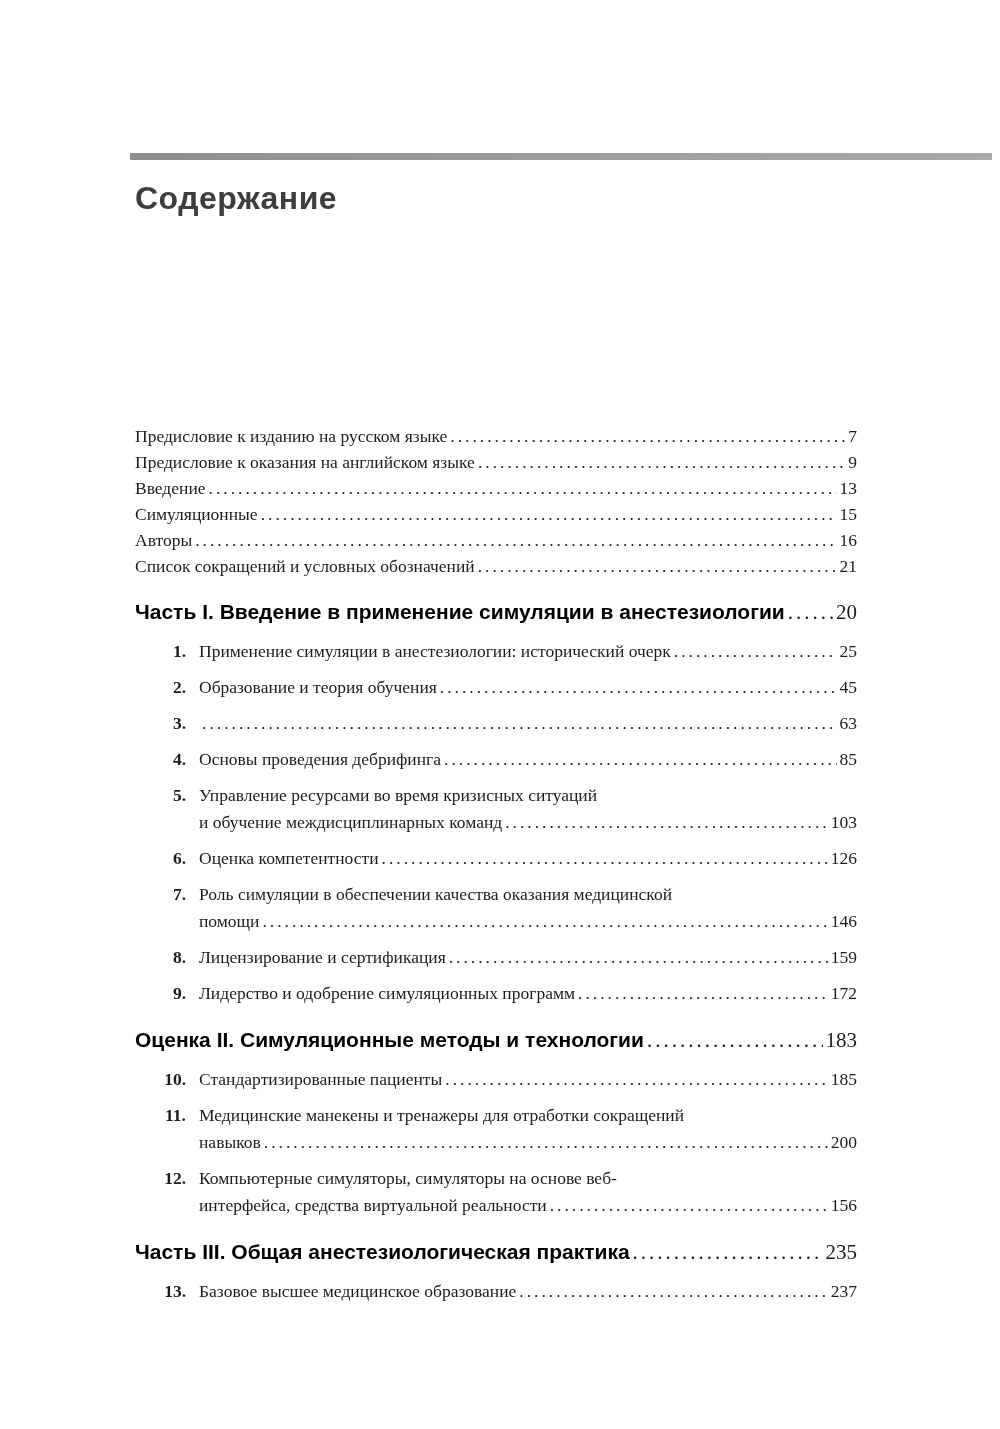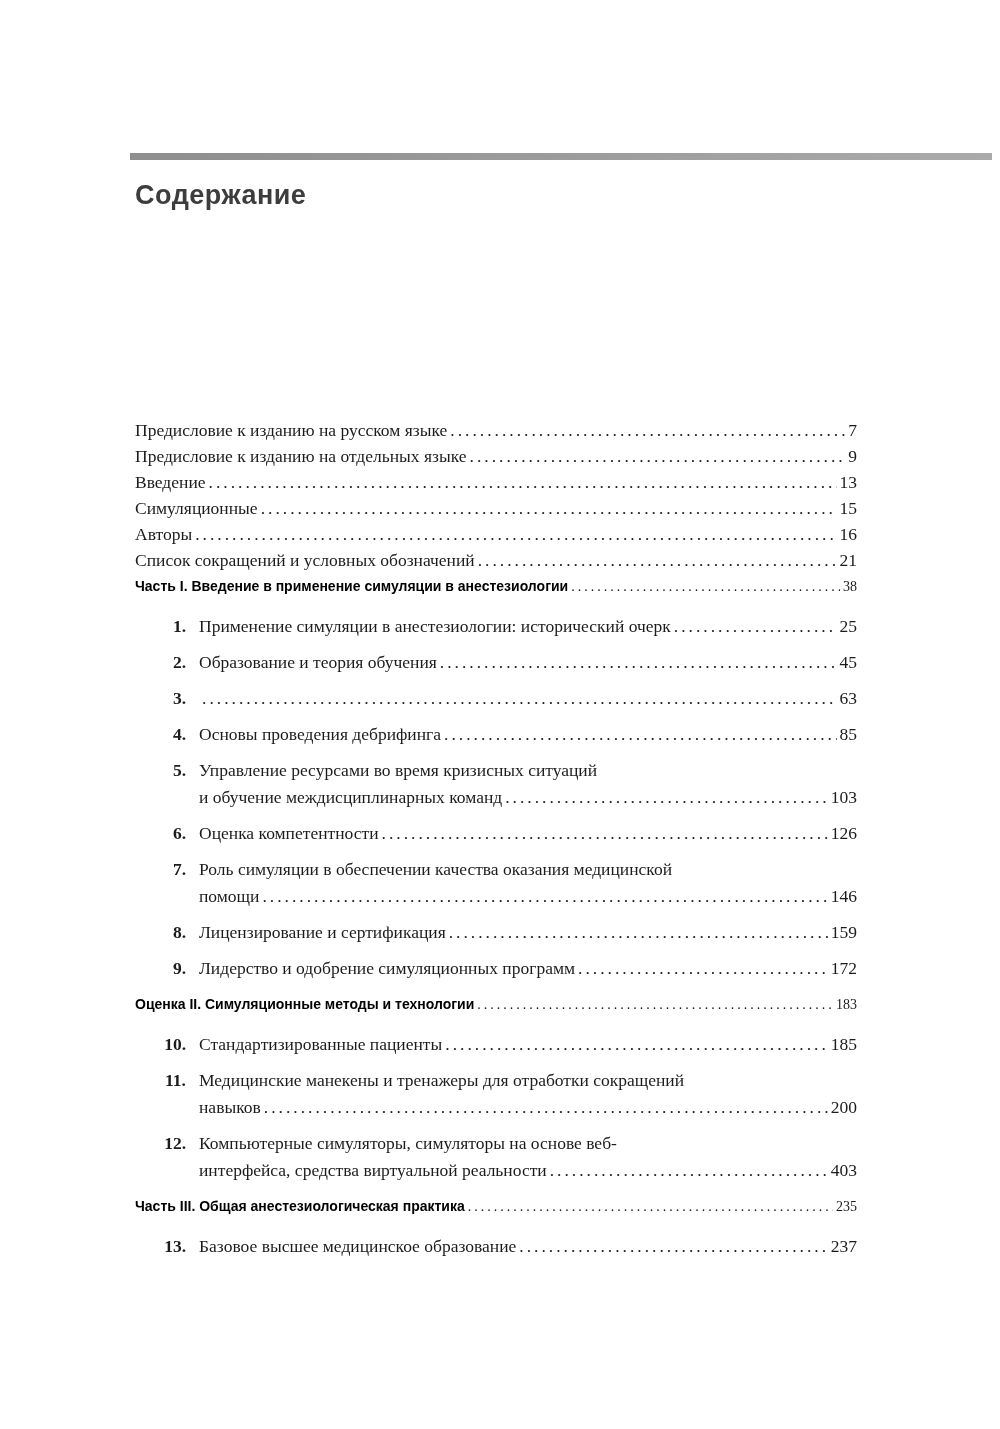--- a/index.html
+++ b/index.html
@@ -23,37 +23,37 @@
     background:linear-gradient(to right,#8e8e8e,#aaaaaa);
   }
   .content{
     position:absolute;
     left:135px;top:180px;
     width:722px;
   }
   .doc-title{
     font-family:"Liberation Sans", sans-serif;
     font-weight:bold;
-    font-size:27px;
+    font-size:32px;
     line-height:1.15;
     color:var(--title-color);
     letter-spacing:0.5px;
     margin:0 0 206px 0;
   }
   .fm-row{
     display:flex;align-items:flex-start;
     font-size:17.5px;line-height:26px;
   }
   .part-row{
     display:flex;align-items:baseline;
     font-family:"Liberation Sans", sans-serif;
     font-weight:bold;
-    font-size:14px;line-height:26px;
+    font-size:21px;line-height:26px;
     color:#000000;
-    margin-bottom:13px;
+    margin-top:20px;margin-bottom:13px;
   }
   .part-row .leader::after,
   .part-row .pg{
     font-family:"Liberation Serif", serif;
     font-weight:normal;
     color:var(--text-color);
   }
   .ch{
     font-size:17.5px;
     margin-bottom:9px;
@@ -100,21 +100,21 @@
   <div class="rule"></div>
   <div class="content">
     <h1 class="doc-title">Содержание</h1>
     <div>
         <div class="fm-row">
           <span class="tt">Предисловие к изданию на русском языке</span>
           <span class="leader"></span>
           <span class="pg">7</span>
         </div>
         <div class="fm-row">
-          <span class="tt">Предисловие к изданию на отдельных языке</span>
+          <span class="tt">Предисловие к оказания на английском языке</span>
           <span class="leader"></span>
           <span class="pg">9</span>
         </div>
         <div class="fm-row">
           <span class="tt">Введение</span>
           <span class="leader"></span>
           <span class="pg">13</span>
         </div>
         <div class="fm-row">
           <span class="tt">Симуляционные</span>
@@ -127,21 +127,21 @@
           <span class="pg">16</span>
         </div>
         <div class="fm-row">
           <span class="tt">Список сокращений и условных обозначений</span>
           <span class="leader"></span>
           <span class="pg">21</span>
         </div>
         <div class="part-row">
           <span class="tt">Часть I. Введение в применение симуляции в анестезиологии</span>
           <span class="leader"></span>
-          <span class="pg">38</span>
+          <span class="pg">20</span>
         </div>
         <div class="ch">
           <div class="ch-row">
             <span class="ch-num">1.</span>
             <span class="tt">Применение симуляции в анестезиологии: исторический очерк</span>
             <span class="leader"></span>
             <span class="pg">25</span>
           </div>
         </div>
         <div class="ch">
@@ -238,21 +238,21 @@
           </div>
         </div>
         <div class="ch">
           <div class="ch-row">
             <span class="ch-num">12.</span>
             <span class="tt">Компьютерные симуляторы, симуляторы на основе веб-</span>
           </div>
           <div class="ch-row cont">
             <span class="tt">интерфейса, средства виртуальной реальности</span>
             <span class="leader"></span>
-            <span class="pg">403</span>
+            <span class="pg">156</span>
           </div>
         </div>
         <div class="part-row">
           <span class="tt">Часть III. Общая анестезиологическая практика</span>
           <span class="leader"></span>
           <span class="pg">235</span>
         </div>
         <div class="ch">
           <div class="ch-row">
             <span class="ch-num">13.</span>

